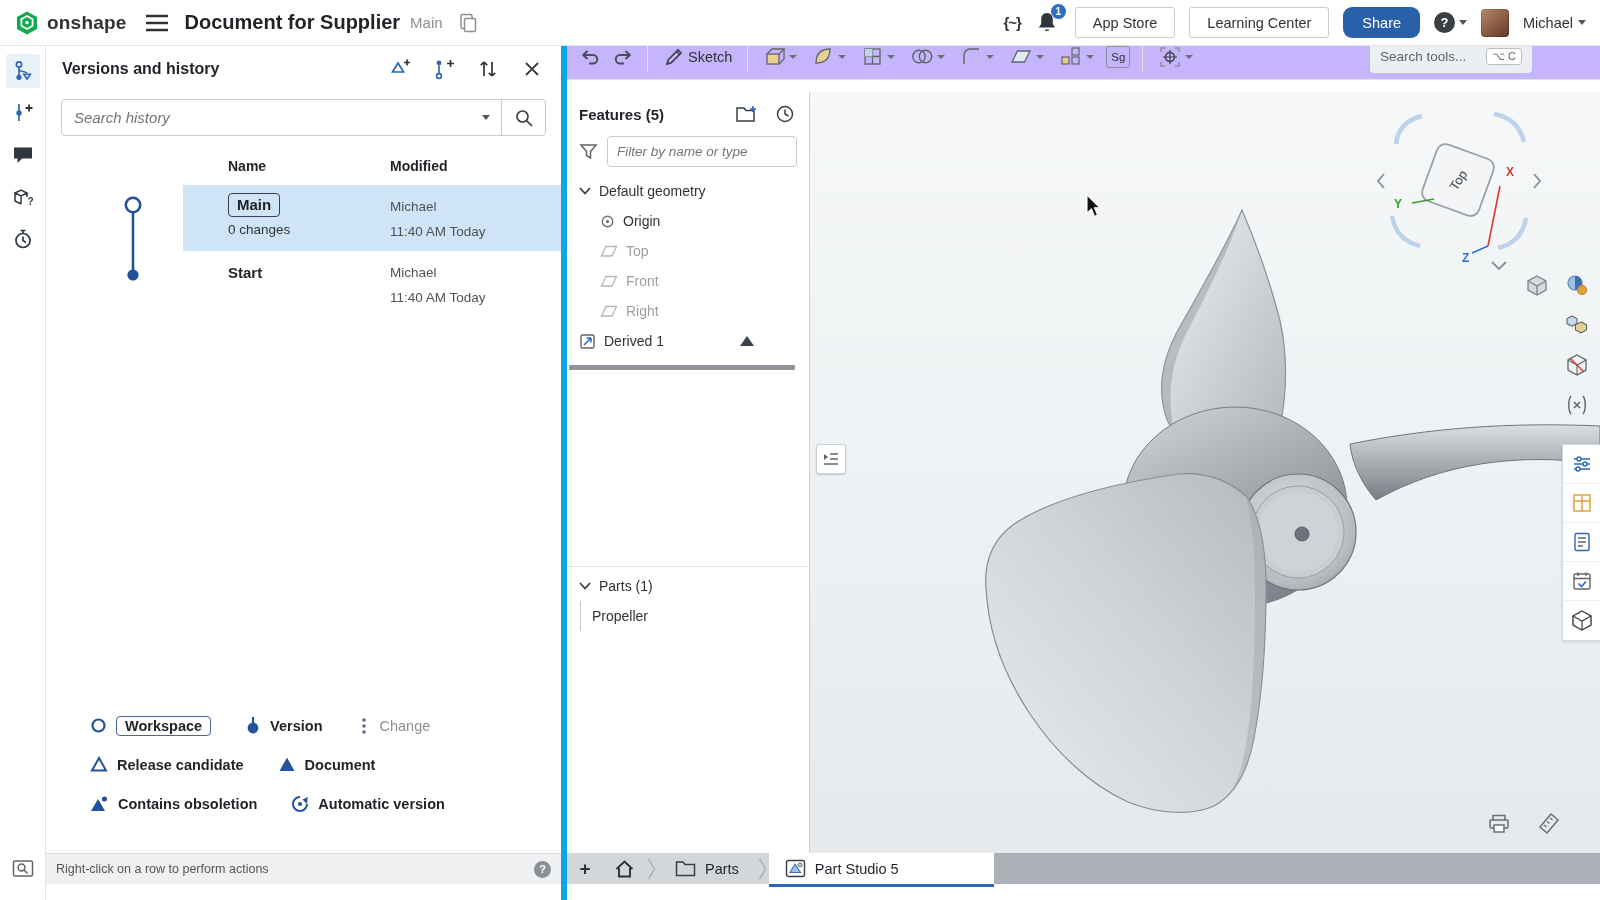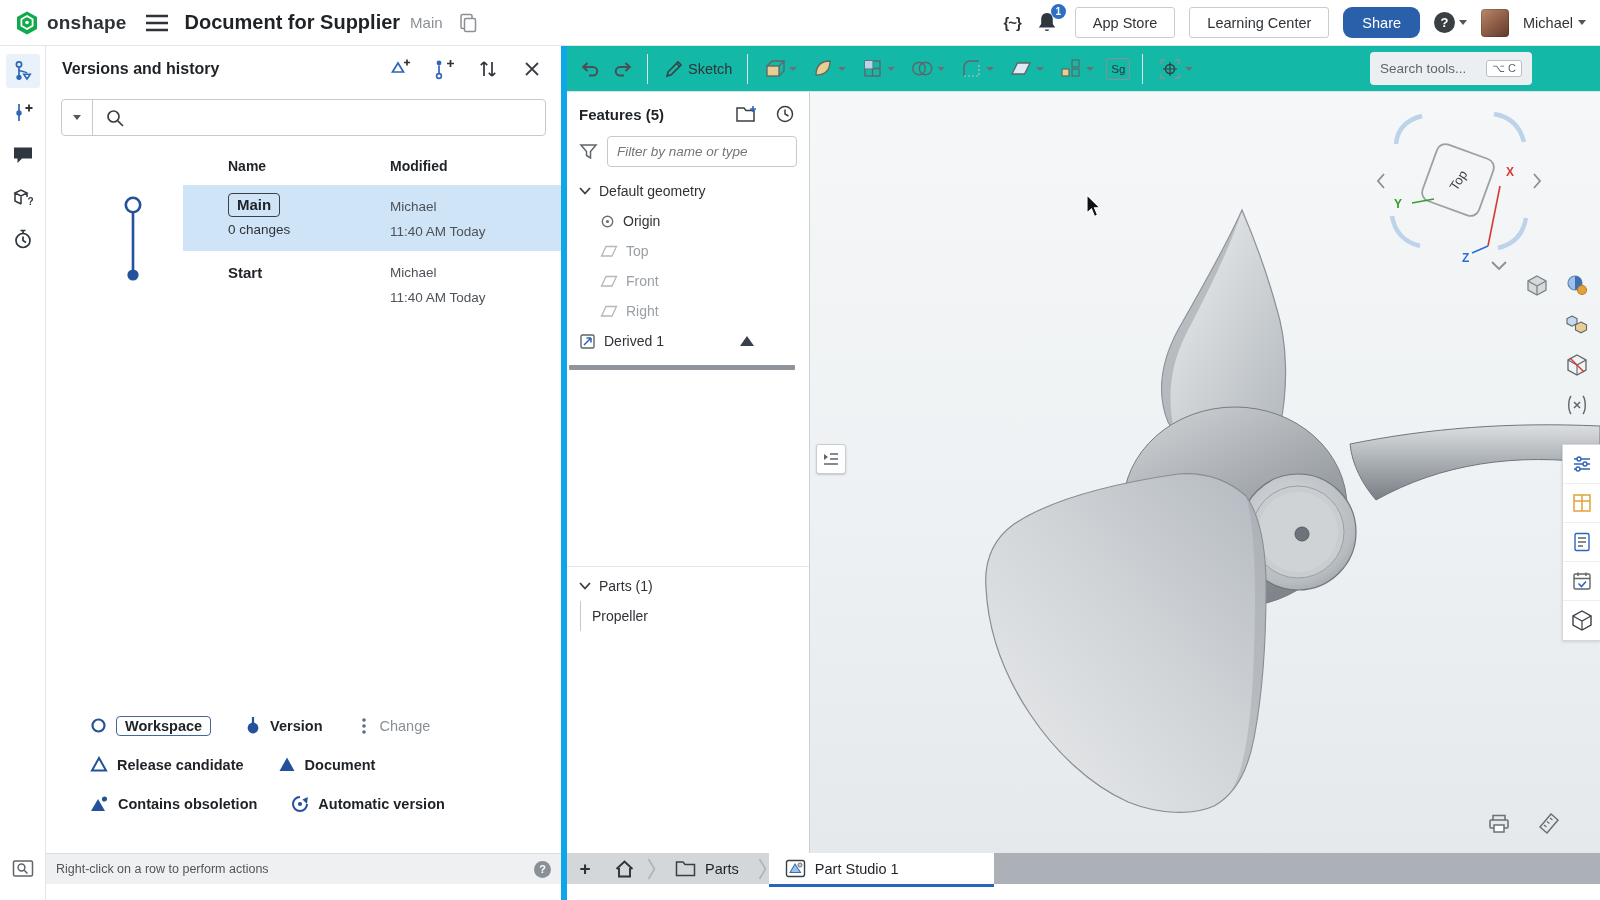--- a/index.html
+++ b/index.html
@@ -54,21 +54,21 @@
 .changes{margin-top:5px;font-size:13.5px;color:#2f3337}
 .start-label{font-weight:700;font-size:15px;color:#1f2327;line-height:24px;display:inline-block;padding-top:2px}
 .vp-legend{position:absolute;left:44px;top:660px;font-size:14.5px;color:#1f2327}
 .leg-row{display:flex;align-items:center;height:39px}
 .leg-item{display:flex;align-items:center;gap:9px;font-weight:700;margin-right:34px}
 .leg-item.muted span{color:#8a9096;font-weight:400}
 .leg-box{border:1.5px solid #44669f;border-radius:4px;padding:1px 8px;background:#fff}
 .status{position:absolute;left:0;right:0;bottom:16px;height:31px;background:#eef0f2;border-top:1px solid #d8dcdf;display:flex;align-items:center;padding:0 10px;font-size:12.5px;color:#555}
 .qmark{margin-left:auto;width:17px;height:17px;border-radius:50%;background:#8a9096;color:#fff;display:flex;align-items:center;justify-content:center;font-size:11px;font-weight:700}
 
-.ftoolbar{position:absolute;top:46px;left:567px;right:0;height:46px;background:#14b8a6;border-bottom:1px solid #e0e3e6;display:flex;align-items:center;padding:0 8px;gap:3px;z-index:3}
+.ftoolbar{position:absolute;top:34px;left:567px;right:0;height:46px;background:#c4b5fd;border-bottom:1px solid #e0e3e6;display:flex;align-items:center;padding:0 8px;gap:3px;z-index:3}
 .tb-btn{width:30px;height:32px;display:flex;align-items:center;justify-content:center;border-radius:3px;cursor:pointer}
 .tb-group{display:flex;align-items:center;gap:3px;padding:3px 6px;border-radius:3px;cursor:pointer}
 .tb-caret{width:0;height:0;border-left:4px solid transparent;border-right:4px solid transparent;border-top:4px solid #6a7076}
 .tb-div{width:1px;height:30px;background:#e0e3e6;margin:0 6px}
 .sketch-label{font-size:14.5px;color:#2f3337}
 .sg-box{width:24px;height:22px;border:1px solid #8a9096;border-radius:3px;font-size:11.5px;display:flex;align-items:center;justify-content:center;color:#2f3337}
 .search-tools{margin-left:auto;margin-right:60px;height:33px;background:#eceff1;border-radius:4px;display:flex;align-items:center;gap:10px;padding:0 10px;font-size:13.5px;color:#5f6569;width:162px;cursor:pointer}
 .kbd{border:1px solid #b9bec2;background:#fff;border-radius:3px;font-size:11px;padding:1px 5px;color:#5f6569;margin-left:auto;white-space:nowrap}
 
 .fpanel{position:absolute;top:92px;left:567px;width:243px;bottom:47px;background:#fff;border-right:1px solid #ccd1d5;z-index:2}
@@ -220,20 +220,21 @@
         </svg>
       </div>
       <div class="vp-hbtn">
         <svg width="20" height="20" viewBox="0 0 20 20">
           <path d="M4 4 L16 16 M16 4 L4 16" stroke="#3a3f44" stroke-width="1.8"></path>
         </svg>
       </div>
     </div>
 
     <div class="vp-search">
+      <input type="text" placeholder="Search history" style="">
       <span class="sel-caret">
           <span class="caret"></span>
         </span>
       <span class="sdiv"></span>
       <span class="mag-btn">
         <svg width="22" height="22" viewBox="0 0 22 22">
           <circle cx="9.5" cy="9.5" r="5.5" fill="none" stroke="#3a3f44" stroke-width="1.7"></circle>
           <path d="M13.8 13.8 L19 19" stroke="#3a3f44" stroke-width="1.7"></path>
         </svg>
       </span>
@@ -685,18 +686,18 @@
       <svg width="9" height="24" viewBox="0 0 9 24">
           <path d="M1.5 2 L7.5 12 L1.5 22" fill="none" stroke="#aeb3b8" stroke-width="1.6"></path>
         </svg>
     </div>
     <div class="tab active">
       <svg width="21" height="19" viewBox="0 0 21 19">
           <rect x="1.5" y="1.5" width="18" height="16" rx="2" fill="none" stroke="#3a3f44" stroke-width="1.4"></rect>
           <path d="M5 13.5 L10 5 L15.5 13.5 Z" fill="#9fc1e8" stroke="#3d6fb2" stroke-width="1.1"></path>
           <circle cx="15" cy="6" r="2" fill="#c9cdd1" stroke="#6a7076" stroke-width="1"></circle>
         </svg>
-      <span>Part Studio 1</span>
+      <span>Part Studio 5</span>
     </div>
     <div class="tab-fill"></div>
   </div>
 
 </div>
 
 </body></html>

